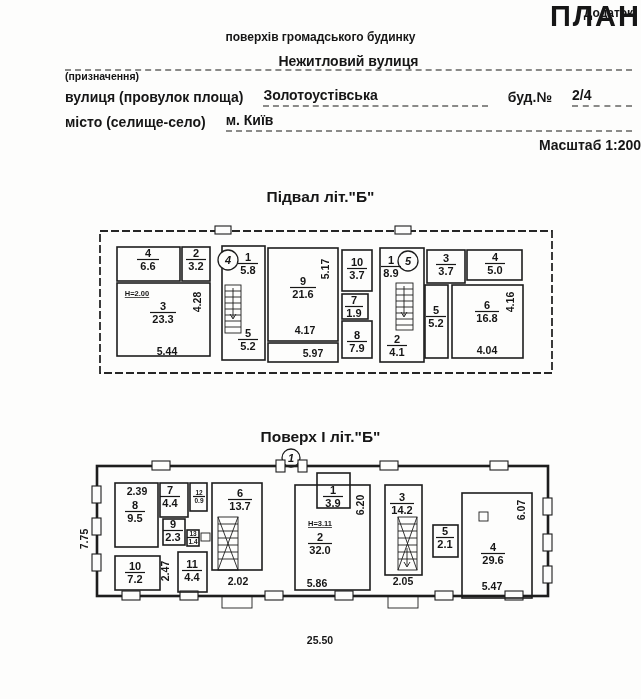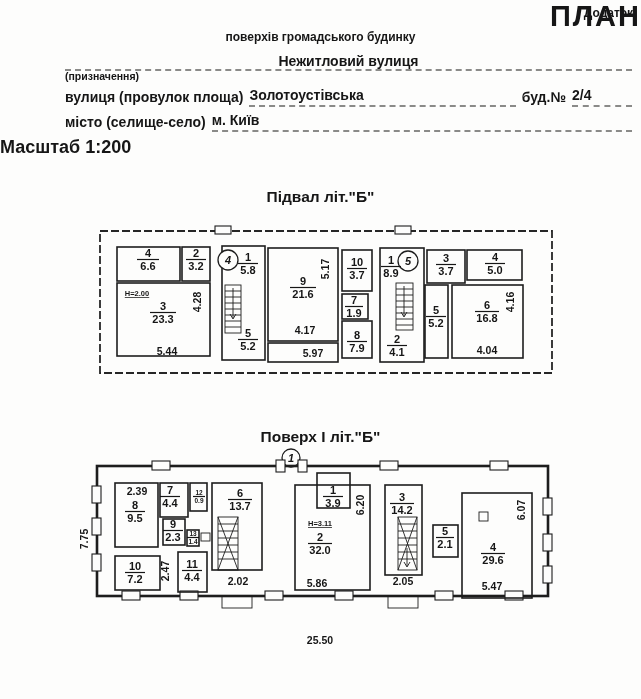--- a/index.html
+++ b/index.html
@@ -4,24 +4,24 @@
 <style>
   html,body{margin:0;padding:0;}
   body{width:641px;height:699px;background:#ffffff;font-family:"Liberation Sans",sans-serif;color:#161616;}
   .page{position:relative;width:641px;height:699px;background:#fdfdfc;overflow:hidden;}
   .appendix{position:absolute;top:6px;right:8px;font-size:12px;font-weight:bold;}
   .title{position:absolute;top:0px;left:0;width:100%;text-align:right;font-size:29px;font-weight:bold;letter-spacing:2px;margin:0;}
   .subtitle{position:absolute;top:30px;left:0;width:100%;text-align:center;font-size:12px;font-weight:bold;}
   .form-block{position:absolute;top:53px;left:65px;width:567px;font-size:14px;font-weight:bold;}
   .u-line{border-bottom:2px dashed #8a8a88;text-align:center;line-height:16px;}
   .caption{text-align:left;font-size:10.5px;line-height:11px;font-weight:bold;}
-  .form-row{display:flex;align-items:flex-end;gap:6px;margin-top:3px;line-height:20px;white-space:nowrap;}
+  .form-row{display:flex;align-items:flex-end;gap:20px;margin-top:3px;line-height:20px;white-space:nowrap;}
   .fill{flex:1;border-bottom:2px dashed #8a8a88;text-align:left;}
   .fill-sm{width:60px;border-bottom:2px dashed #8a8a88;}
-  .scale{position:absolute;top:137px;left:0;width:100%;text-align:left;font-size:18px;font-weight:bold;}
+  .scale{position:absolute;top:137px;left:0;width:100%;text-align:right;font-size:14px;font-weight:bold;}
   .section-title{position:absolute;left:0;width:100%;text-align:center;font-size:15.5px;font-weight:bold;}
   .st-basement{top:188px;}
   .st-floor1{top:428px;}
   svg{position:absolute;}
   svg text{font-family:"Liberation Sans",sans-serif;fill:#161616;}
   .rn,.ra{font-size:11px;font-weight:bold;text-anchor:middle;}
   .rn-s,.ra-s{font-size:6.5px;font-weight:bold;text-anchor:middle;}
   .dim{font-size:10.5px;font-weight:bold;text-anchor:middle;}
   .note{font-size:7.5px;font-weight:bold;text-anchor:middle;text-decoration:underline;}
   .fbar{stroke:#161616;stroke-width:1.2;}

